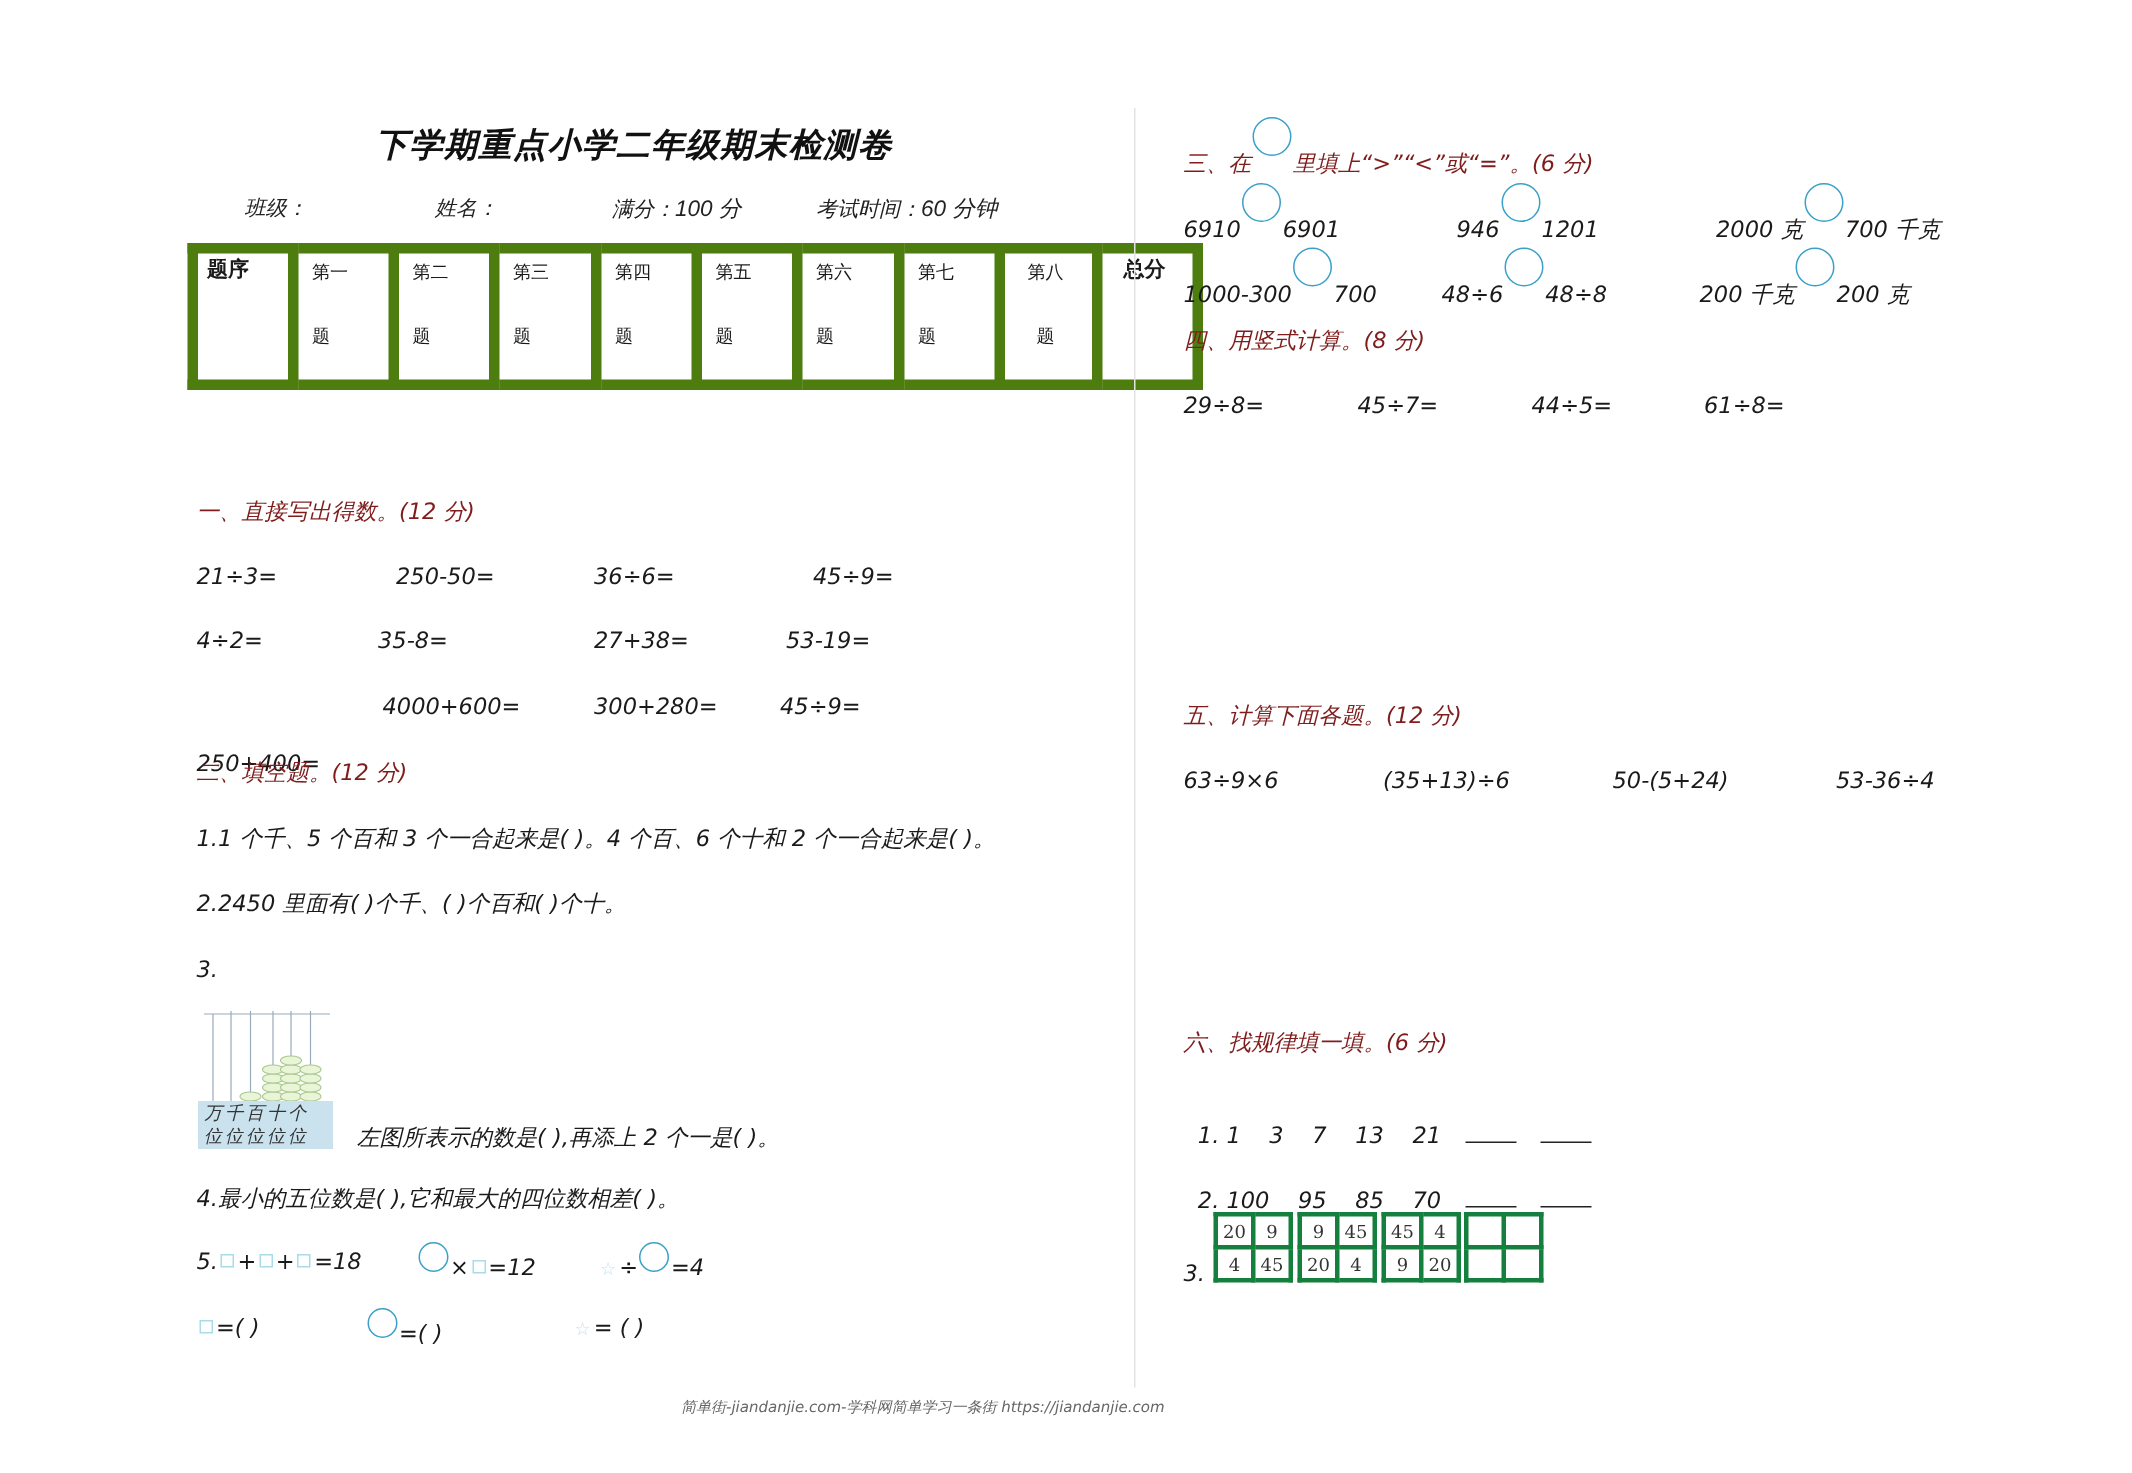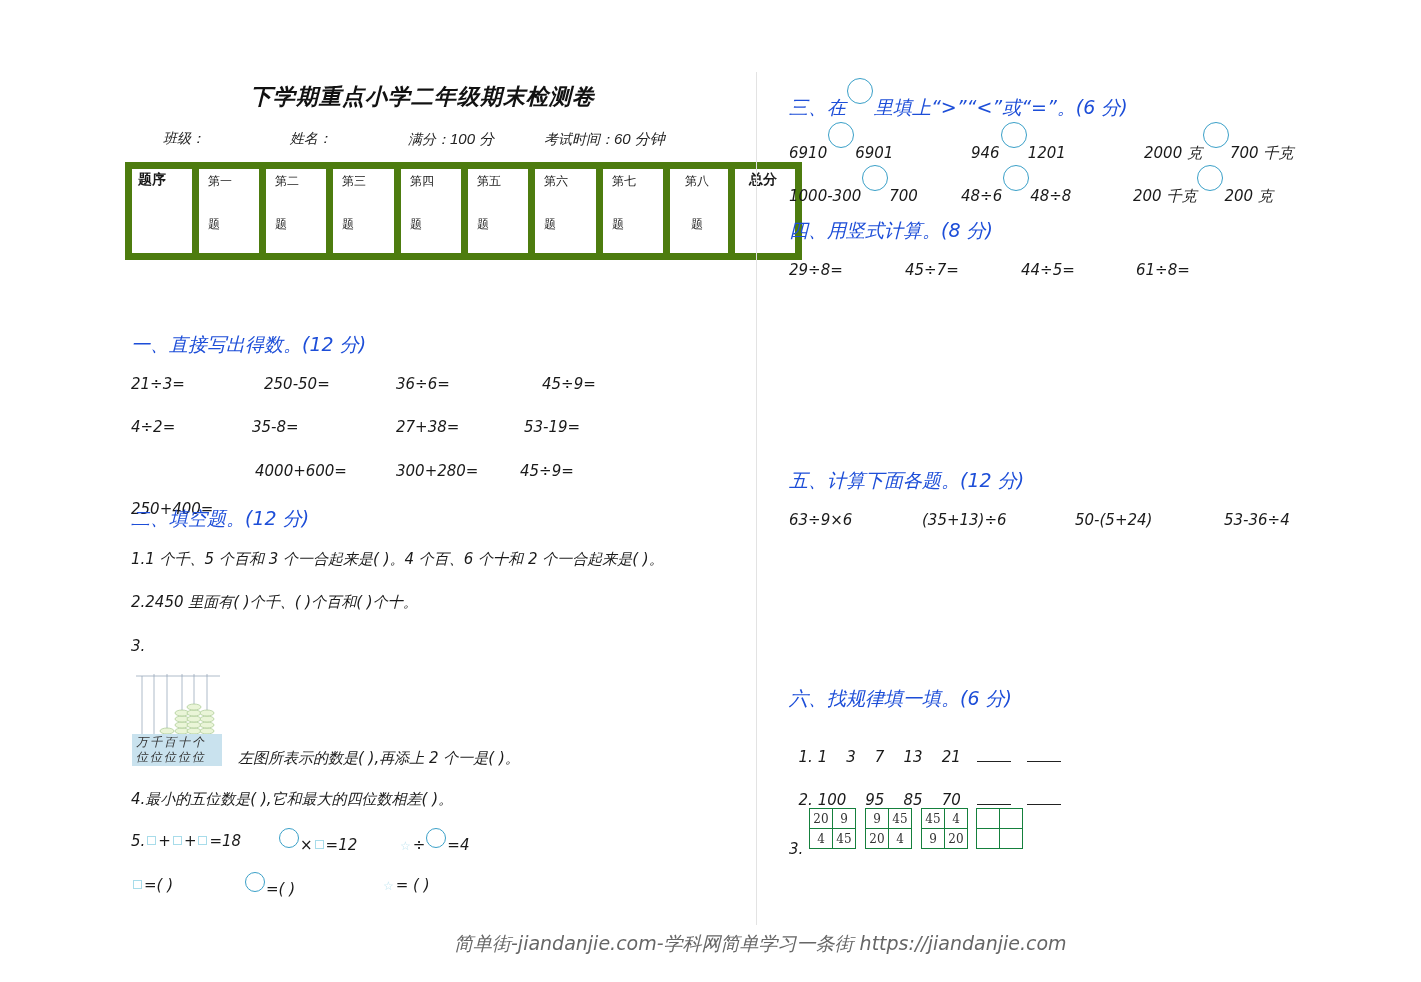--- a/index.html
+++ b/index.html
@@ -2,34 +2,34 @@
 <html><head>
 <meta charset="utf-8">
 <style>
   html, body { margin: 0; padding: 0; background: #ffffff; }
   body { width: 1421px; height: 982px; position: relative; overflow: hidden;
          font-family: "DejaVu Sans", "Liberation Sans", sans-serif; color: #1a1a1a; }
   .abs { position: absolute; white-space: nowrap; font-style: italic; }
   .title { font-size: 22px; font-weight: bold; letter-spacing: 1px; color: #111; }
   .meta { font-size: 14px; font-family: "DejaVu Serif", "Liberation Serif", serif; color:#222; }
   .meta b { font-weight: normal; font-family: "Liberation Sans", sans-serif; font-size: 15px; }
-  .heading { font-size: 19px; color: #1d4ed8; }
+  .heading { font-size: 15px; color: #7f1d1d; }
   .txt { font-size: 15px; color: #1a1a1a; }
   .divider { position: absolute; left: 756px; top: 72px; width: 1px; height: 853px; background: #e3e3e3; }
   table.score { position: absolute; left: 125px; top: 162px; border-collapse: collapse; }
   table.score td { border: 7px solid #4d7c0f; vertical-align: top; padding: 0; }
   .th-bold { font-size: 14px; font-weight: bold; }
   .th-ser { font-family: "DejaVu Serif", "Liberation Serif", serif; font-size: 12px; }
   .circle { display: inline-block; width: 24px; height: 24px; border: 1px solid #3aa0c8; border-radius: 50%; vertical-align: -2px; margin: 0 1px; position: relative; top: -12px; }
   .sq { display: inline-block; width: 7px; height: 7px; border: 1px solid #a8dcea; vertical-align: 1px; margin: 0 2px; }
   .star { color: #bfe4f0; font-size: 12px; margin-right: 2px; }
   .blank { display: inline-block; width: 34px; border-bottom: 1px solid #222; height: 14px; margin-left: 16px; }
   .grid4 { position: absolute; border-collapse: collapse; }
-  .grid4 td { border: 1px solid #15803d; width: 22px; height: 19px; font-family: "DejaVu Serif", "Liberation Serif", serif; font-size: 12px; text-align: center; color: #333; padding: 0; }
-  .footer { font-size: 19px; color: #666; }
+  .grid4 td { border: 3px solid #15803d; width: 22px; height: 19px; font-family: "DejaVu Serif", "Liberation Serif", serif; font-size: 12px; text-align: center; color: #333; padding: 0; }
+  .footer { font-size: 10px; color: #666; }
   .abacus { position: absolute; left: 132px; top: 670px; width: 90px; height: 96px; }
 </style>
 </head>
 <body>
 
 <div class="abs title" style="left:250px; top:82px;">下学期重点小学二年级期末检测卷</div>
 
 <div class="abs meta" style="left:163px; top:130px;">班级：</div>
 <div class="abs meta" style="left:290px; top:130px;">姓名：</div>
 <div class="abs meta" style="left:408px; top:130px;">

